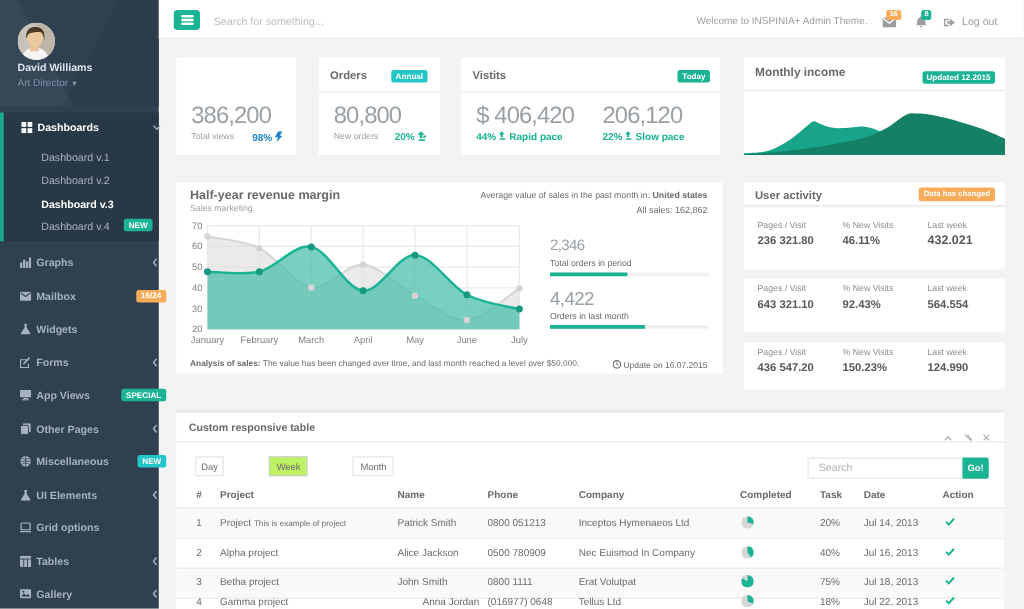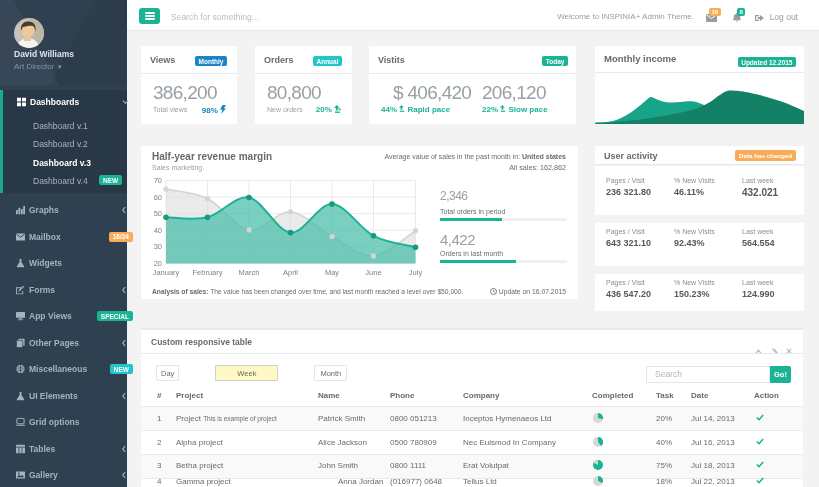--- a/index.html
+++ b/index.html
@@ -212,24 +212,20 @@
     </svg>
   <div class="abs" style="left:737px;top:7.5px;background:#1ab394;color:#fff;font-size:6px;font-weight:bold;border-radius:2px;padding:1px 2.5px;">8</div>
   <svg class="abs" style="left:755px;top:13.5px;" width="9" height="8" viewBox="0 0 9 8">
       <path d="M0,1 L0,7 L4,7 L4,5.8 L1.2,5.8 L1.2,2.2 L4,2.2 L4,1 Z" fill="#9a9da0"></path>
       <path d="M5,1 L9,4 L5,7 L5,5 L2.8,5 L2.8,3 L5,3 Z" fill="#9a9da0"></path>
     </svg>
 </div>
 <div class="abs navtext" style="right:21px;top:12px;">Log out</div>
 
 <div class="panel" style="left:141px;top:46px;width:96px;height:78px;">
-  <div class="phead">
-      <span class="ptitle">Views</span>
-    <span class="badge" style="right:10px;top:10px;background:#1c84c6;padding:1.5px 3.5px;">Monthly</span>
-    </div>
   <div class="bignum" style="left:12px;top:36px;">386,200</div>
   <div class="slabel" style="left:12px;top:60px;">Total views</div>
   <div class="abs" style="right:11px;top:58.5px;font-size:8px;font-weight:bold;color:#1c84c6;">98% <svg width="6" height="9" viewBox="0 0 6 9" style="vertical-align:-1.5px;">
         <path d="M2.5,0 L6,0 L3.8,3.5 L6,3.5 L1,9 L2.5,4.8 L0,4.8 Z" fill="#1c84c6"></path>
       </svg></div>
 </div>
 <div class="panel" style="left:255px;top:46px;width:97px;height:78px;">
   <div class="phead">
       <span class="ptitle">Orders</span>
     <span class="badge" style="right:10px;top:10px;background:#23c6c8;padding:1.5px 3.5px;">Annual</span>
@@ -240,21 +236,21 @@
         <path d="M2.8,0 L5.6,2.8 L3.8,2.8 L3.8,5.5 L1.8,5.5 L1.8,2.8 L0,2.8 Z" fill="#1ab394"></path>
         <rect x="4.6" y="3.4" width="2" height="1.8" fill="#1ab394"></rect>
         <rect x="1" y="6.5" width="5" height="1.4" fill="#1ab394"></rect>
       </svg></div>
 </div>
 <div class="panel" style="left:369px;top:46px;width:207px;height:78px;">
   <div class="phead">
       <span class="ptitle">Vistits</span>
     <span class="badge" style="right:8px;top:10px;background:#1ab394;padding:1.5px 3.5px;">Today</span>
     </div>
-  <div class="bignum" style="left:24px;top:36px;">$ 406,420</div>
+  <div class="bignum" style="left:12px;top:36px;">$ 406,420</div>
   <div class="abs" style="left:12px;top:58.5px;font-size:8px;font-weight:bold;color:#1ab394;">44% <svg width="6" height="7" viewBox="0 0 7 8">
         <path d="M2.8,0 L5.6,2.8 L3.8,2.8 L3.8,5.5 L1.8,5.5 L1.8,2.8 L0,2.8 Z" fill="#1ab394"></path>
         <rect x="1" y="6.5" width="5" height="1.4" fill="#1ab394"></rect>
       </svg> Rapid pace</div>
   <div class="bignum" style="left:113px;top:36px;">206,120</div>
   <div class="abs" style="left:113px;top:58.5px;font-size:8px;font-weight:bold;color:#1ab394;">22% <svg width="6" height="7" viewBox="0 0 7 8">
         <path d="M2.8,0 L5.6,2.8 L3.8,2.8 L3.8,5.5 L1.8,5.5 L1.8,2.8 L0,2.8 Z" fill="#1ab394"></path>
         <rect x="1" y="6.5" width="5" height="1.4" fill="#1ab394"></rect>
       </svg> Slow pace</div>
 </div>
@@ -380,21 +376,21 @@
         <path d="M3,0.5 C1.6,1.2 1,2.7 1.6,4.1 C2,5.1 2.9,5.7 3.9,5.8 L8,9.9 L9.9,8 L5.8,3.9 C5.7,2.9 5.1,2 4.1,1.6 L4.1,3.3 L3,3.9 L1.9,3.3 Z" fill="#b4b8bb"></path>
       </svg>
     <svg width="6" height="6" viewBox="0 0 7 7" style="margin-left:4px;">
         <path d="M1,1 L6,6 M6,1 L1,6" stroke="#b4b8bb" stroke-width="1.3"></path>
       </svg>
   </div>
   <div class="abs" style="left:0;top:23px;width:662px;border-top:1px solid #e7eaec;"></div>
 
   <div class="abs" style="left:15px;top:35px;height:16px;display:flex;font-size:7.5px;color:#676a6c;gap:37px;">
     <div style="padding:3px 4px;border:1px solid #e4e5e6;border-radius:2px 0 0 2px;background:#fff;">Day</div>
-    <div style="padding:3px 21px;border:1px solid #cfd0d1;background:#fef9c3;margin-left:-1px;">Week</div>
+    <div style="padding:3px 5px;border:1px solid #cfd0d1;background:#bef264;margin-left:-1px;">Week</div>
     <div style="padding:3px 5px;border:1px solid #e4e5e6;border-radius:0 2px 2px 0;background:#fff;margin-left:-1px;">Month</div>
   </div>
   <div class="abs" style="left:505px;top:36px;width:124px;height:17px;border:1px solid #e5e6e7;background:#fff;font-size:8.5px;color:#b5b5b5;line-height:15px;padding-left:8px;">Search</div>
   <div class="abs" style="left:629px;top:36px;width:21px;height:17px;background:#1ab394;border-radius:0 2px 2px 0;color:#fff;font-size:7.5px;font-weight:bold;text-align:center;line-height:17px;">Go!</div>
 
   <div id="ttable" style="position:absolute;left:0;top:57px;width:662px;font-size:8px;color:#676a6c;">
     <div class="abs" style="left:0;top:19px;width:662px;height:24px;background:#f9f9f9;border-top:1px solid #e7eaec;"></div>
     <div class="abs" style="left:0;top:43px;width:662px;height:24px;background:#fff;border-top:1px solid #e7eaec;"></div>
     <div class="abs" style="left:0;top:67px;width:662px;height:24px;background:#f9f9f9;border-top:1px solid #e7eaec;"></div>
     <div class="abs" style="left:0;top:91px;width:662px;height:11px;background:#fff;border-top:1px solid #e7eaec;"></div>

